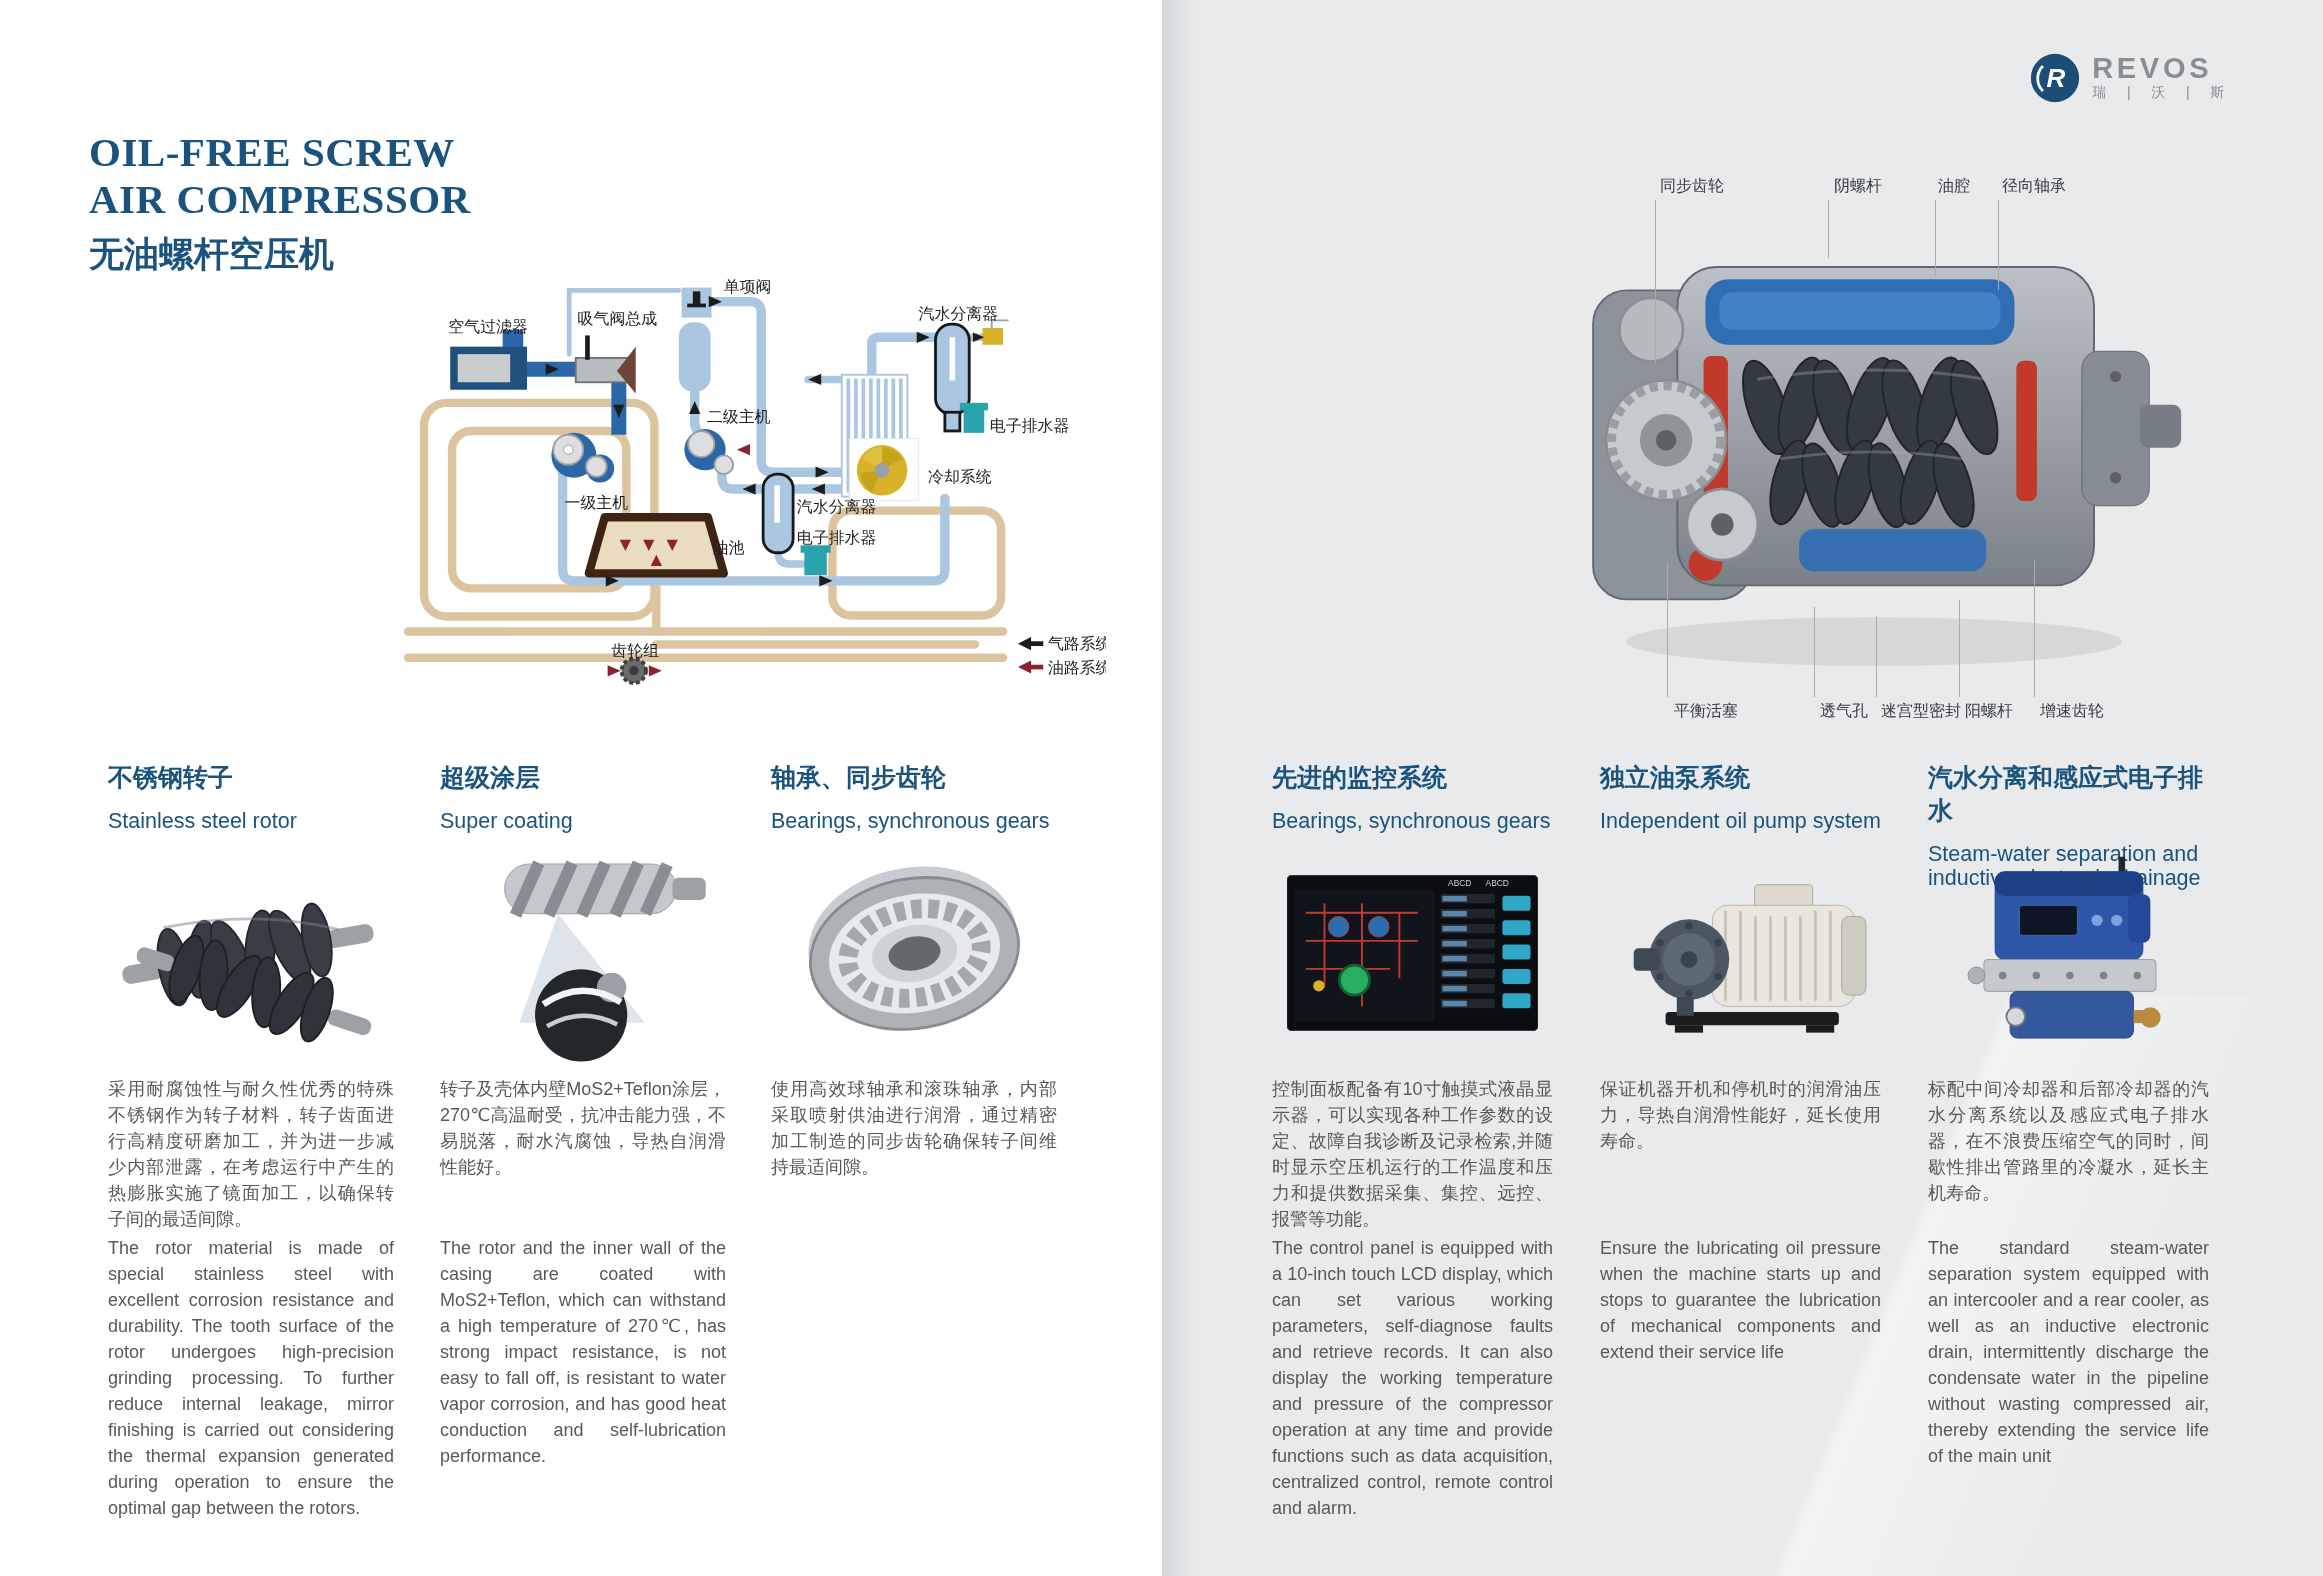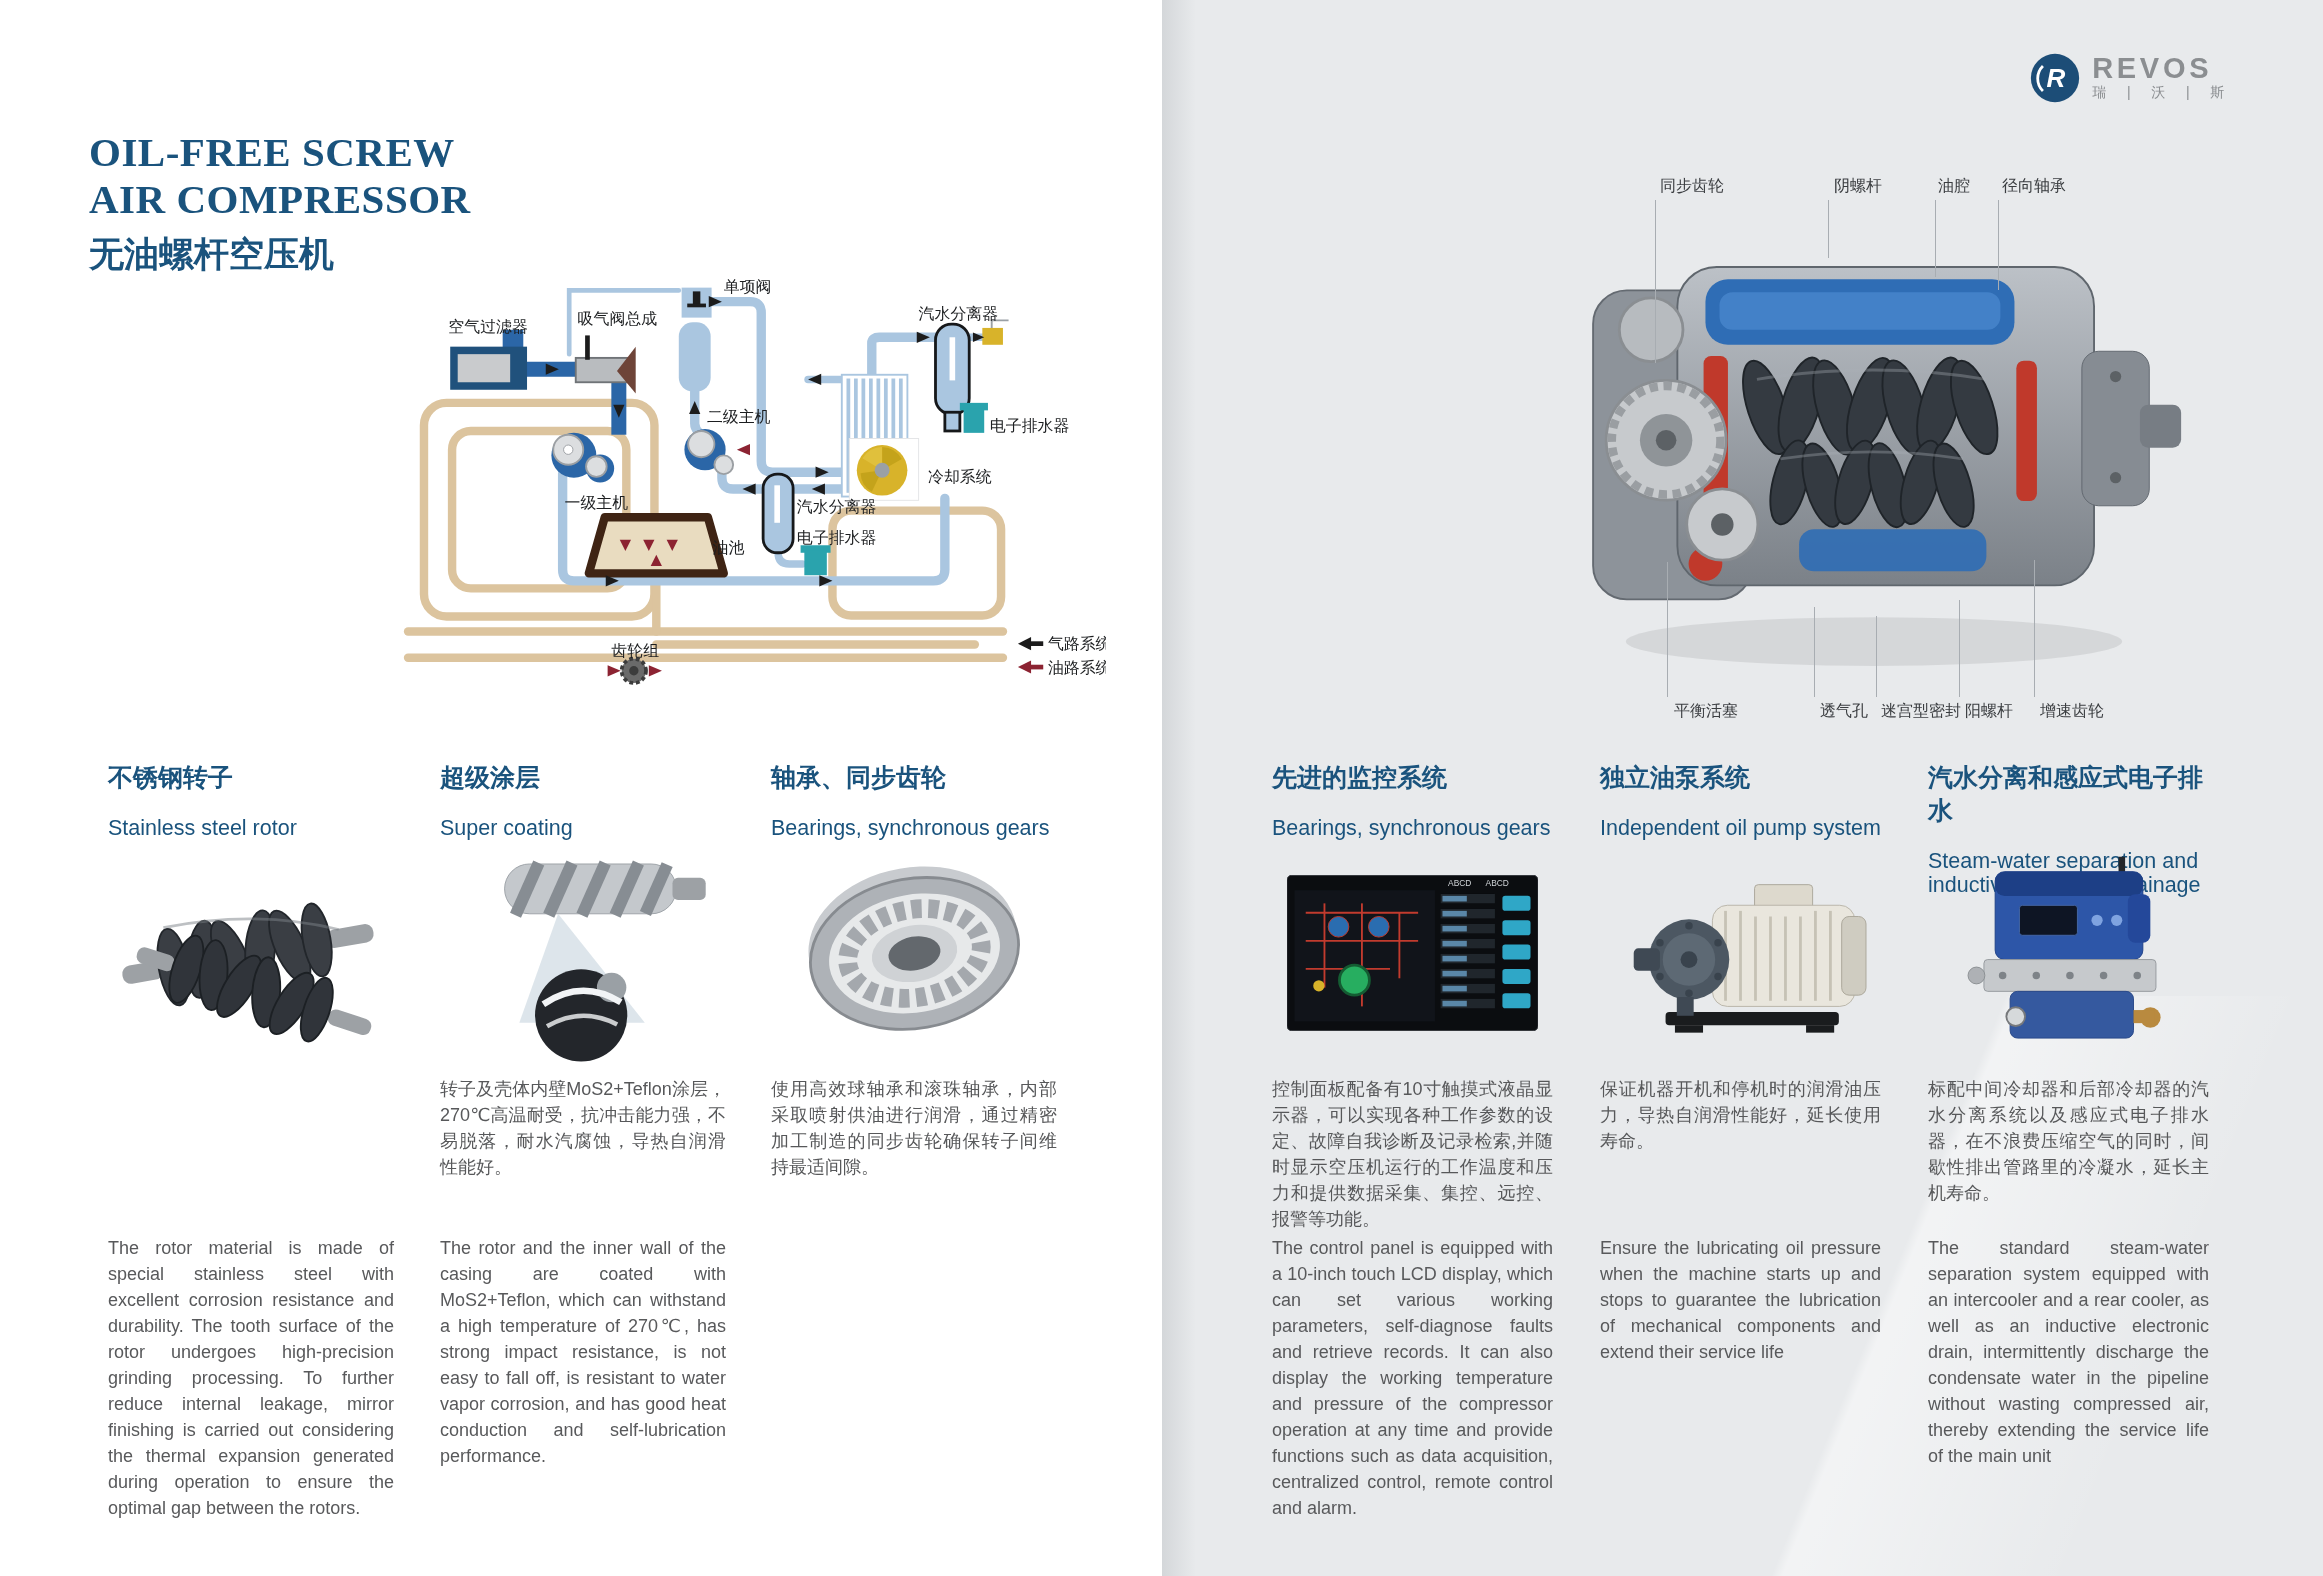--- a/index.html
+++ b/index.html
@@ -16,21 +16,21 @@
     background:linear-gradient(to right,rgba(90,98,105,.14),rgba(90,98,105,0));}
   #swoosh{right:0;bottom:0;width:918px;height:581px;
     background:linear-gradient(112deg,rgba(255,255,255,0) 52%,rgba(255,255,255,.45) 53%,rgba(255,255,255,0) 78%);}
   
   #title{left:89px;top:129px;color:#1a537d;}
   #title .en{font-size:41px;font-weight:700;line-height:47px;letter-spacing:0.5px;font-family:Liberation Serif, serif;}
   #title .cn{font-size:35px;font-weight:700;margin-top:7.5px;}
   
   .col{position:absolute;top:761px;width:286px;height:787px;}
   .col .h-cn{font-size:25px;font-weight:700;color:#1a537d;}
-  .col .h-en{font-size:21.5px;color:#1a537d;margin-top:22px;line-height:24px;}
+  .col .h-en{font-size:21.5px;color:#1a537d;margin-top:15px;line-height:24px;}
   .col .img{position:absolute;top:75px;left:0;width:100%;height:234px;
     display:flex;align-items:center;justify-content:center;}
   .col .p-cn{position:absolute;top:315px;left:0;width:100%;
     font-size:18px;line-height:26px;color:#57585a;text-align:justify;}
   .col .p-en{position:absolute;top:474px;left:0;width:100%;
     font-size:18px;line-height:26px;color:#58595b;text-align:justify;}
   .rcol{width:281px;}
   
   #logo{left:2029px;top:52px;display:flex;align-items:center;gap:11.2px;}
   #logo .txt .name{font-size:29px;font-weight:700;color:#8b8e91;letter-spacing:3.7px;line-height:28px;}
@@ -322,20 +322,21 @@
             <ellipse cx="114" cy="156" rx="15" ry="38" transform="rotate(-14 114 156)"></ellipse>
           <ellipse cx="144" cy="159" rx="15" ry="38" transform="rotate(14 144 159)"></ellipse>
             <ellipse cx="174" cy="156" rx="15" ry="38" transform="rotate(-14 174 156)"></ellipse>
           <ellipse cx="204" cy="159" rx="15" ry="38" transform="rotate(14 204 159)"></ellipse>
             <ellipse cx="232" cy="157" rx="14" ry="36"></ellipse>
         </g>
       </g>
       <path d="M60,90 Q160,70 250,92" stroke="#7b8187" stroke-width="3" fill="none" opacity=".5"></path>
     </svg>
   </div>
+  <div class="p-cn">采用耐腐蚀性与耐久性优秀的特殊不锈钢作为转子材料，转子齿面进行高精度研磨加工，并为进一步减少内部泄露，在考虑运行中产生的热膨胀实施了镜面加工，以确保转子间的最适间隙。</div>
   <div class="p-en">The rotor material is made of special stainless steel with excellent corrosion resistance and durability. The tooth surface of the rotor undergoes high-precision grinding processing. To further reduce internal leakage, mirror finishing is carried out considering the thermal expansion generated during operation to ensure the optimal gap between the rotors.</div>
 </div>
 
 <div class="col" style="left:440px">
   <div class="h-cn">超级涂层</div>
   <div class="h-en">Super coating</div>
   <div class="img">
     <svg width="290" height="230" viewBox="0 0 310 245">
       <rect x="70" y="26" width="186" height="54" rx="27" fill="#c4c8cc" stroke="#9aa0a5"></rect>
       <g fill="#878d93">

